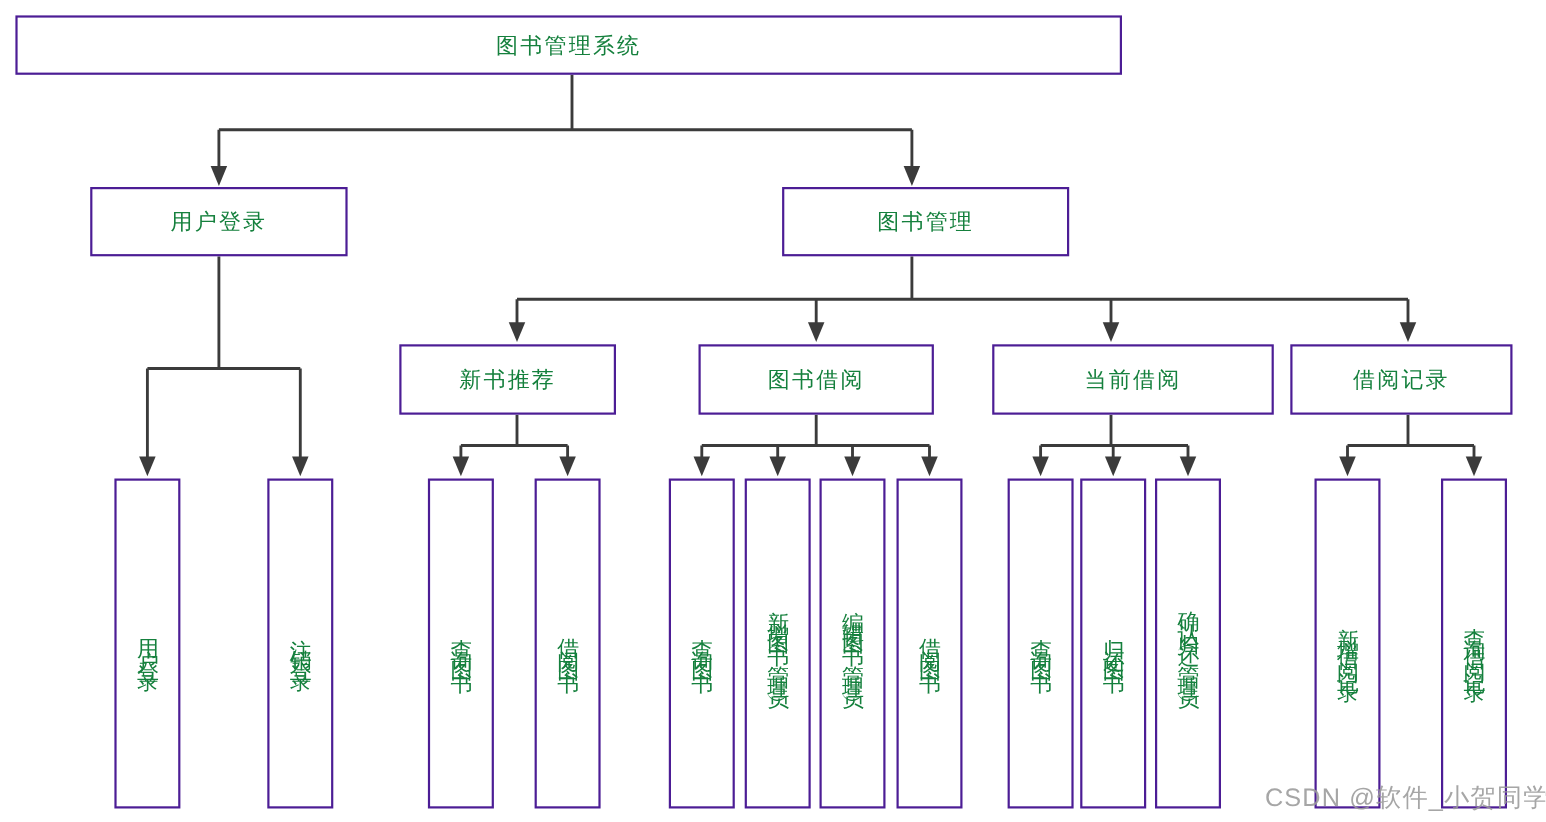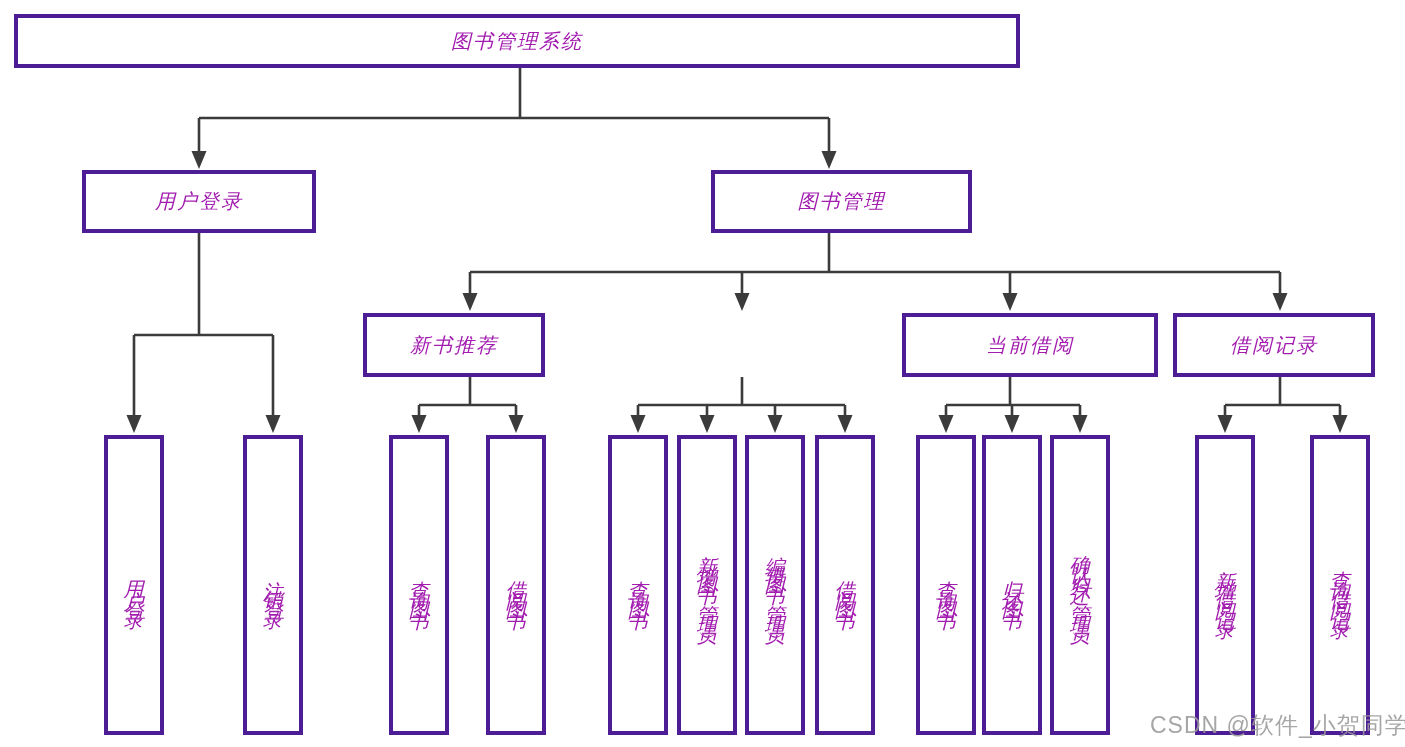--- a/index.html
+++ b/index.html
@@ -7,27 +7,26 @@
     position:relative;
     width:1405px; height:747px;
     background:#ffffff;
     font-family:"Liberation Sans","DejaVu Sans",sans-serif;
     overflow:hidden;
   }
   #connectors { position:absolute; left:0; top:0; }
   .box {
     position:absolute;
     box-sizing:border-box;
-    border:4px solid #4c1d95;
+    border:2px solid #4c1d95;
     background:#ffffff;
     display:flex;
     align-items:center;
     justify-content:center;
-    color:#a21caf;
-    font-style:italic;
+    color:#15803d;
   }
   .htext {
     font-size:20px;
     letter-spacing:2px;
     white-space:nowrap;
   }
   .vtext {
     writing-mode:vertical-rl;
     font-size:20px;
     letter-spacing:10px;
@@ -93,22 +92,25 @@
     <span class="htext">图书管理系统</span>
   </div>
 
   <div class="box" style="left:82px;top:170px;width:234px;height:63px">
     <span class="htext">用户登录</span>
   </div>
   <div class="box" style="left:711px;top:170px;width:261px;height:63px">
     <span class="htext">图书管理</span>
   </div>
 
-  <div class="box" style="left:363px;top:313px;width:182px;height:64px">
+  <div class="box" style="left:363px;top:313px;width:197px;height:64px">
     <span class="htext">新书推荐</span>
+  </div>
+  <div class="box" style="left:635px;top:313px;width:214px;height:64px">
+    <span class="htext">图书借阅</span>
   </div>
   <div class="box" style="left:902px;top:313px;width:256px;height:64px">
     <span class="htext">当前借阅</span>
   </div>
   <div class="box" style="left:1173px;top:313px;width:202px;height:64px">
     <span class="htext">借阅记录</span>
   </div>
 
   <div class="box" style="left:104px;top:435px;width:60px;height:300px">
     <span class="vtext">用户登录</span>

